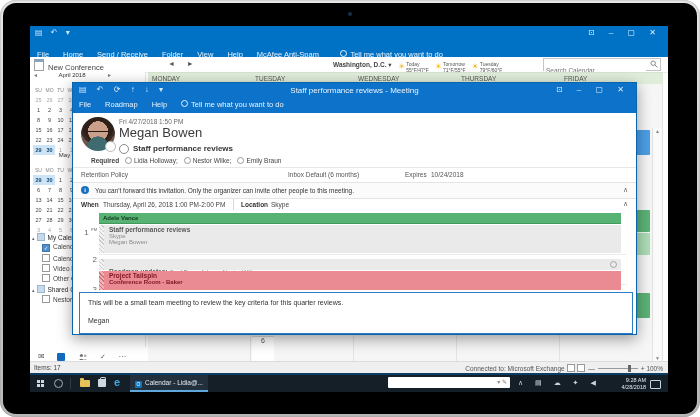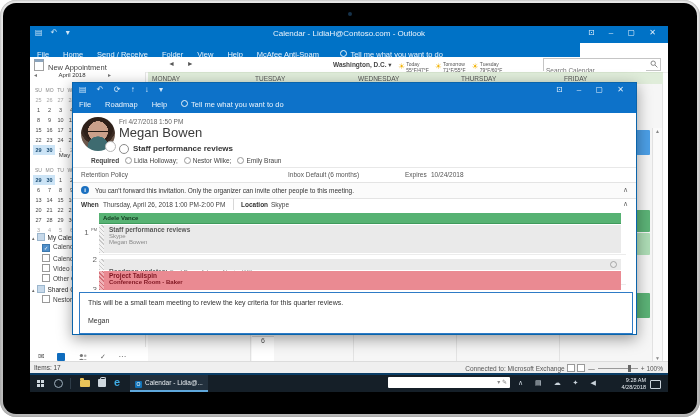--- a/index.html
+++ b/index.html
@@ -9,21 +9,21 @@
   .device{position:absolute;left:0;top:0;width:700px;height:417px;border-radius:16px;
     background:linear-gradient(180deg,#e8e8e8,#b9b9b9);box-shadow:inset 0 0 2px #888;}
   .bezel{position:absolute;left:3px;top:3px;right:3px;bottom:3px;border-radius:13px;background:#000;}
   .camera{position:absolute;left:348px;top:12px;width:4px;height:4px;border-radius:50%;background:#16324a;}
   .screen{position:absolute;left:30px;top:26px;width:638px;height:366px;background:#fff;overflow:hidden;}
   
   .o-titlebar{position:absolute;left:0;top:0;width:638px;height:17px;background:#0072C6;color:#fff;}
   .o-title{position:absolute;left:0;right:0;top:3px;text-align:center;font-size:8px;color:#eaf3fb;}
   .qat{position:absolute;left:5px;top:2px;font-size:8px;color:#cfe6f7;letter-spacing:3px;}
   .winctl{position:absolute;right:6px;top:2px;font-size:8px;color:#dfeefb;letter-spacing:6px;}
-  .o-ribbon{position:absolute;left:0;top:17px;width:550px;height:14px;background:#0072C6;color:#fff;}
+  .o-ribbon{position:absolute;left:0;top:17px;width:638px;height:14px;background:#0072C6;color:#fff;}
   .rtab{display:inline-block;font-size:7.5px;color:#eaf3fb;margin:2px 7px 0 7px;}
   .tellme{display:inline-block;font-size:7.5px;color:#eaf3fb;margin:2px 6px 0 10px;}
   .bulb{display:inline-block;width:5px;height:5px;border:1px solid #eaf3fb;border-radius:50%;margin-right:3px;}
   .o-toolbar{position:absolute;left:0;top:31px;width:638px;height:15px;background:#fff;border-bottom:1px solid #eee;}
   .newappt{position:absolute;left:4px;top:2px;font-size:7.5px;color:#444;}
   .cal-glyph{display:inline-block;width:8px;height:8px;border:1px solid #a0a0a0;border-top:3px solid #8aa4bd;vertical-align:-1px;margin-right:4px;background:#fff;}
   .navarrows{position:absolute;left:138px;top:3px;font-size:7px;color:#555;letter-spacing:5px;}
   .daterange{position:absolute;left:170px;top:0px;font-size:12px;color:#333;}
   .citysel{position:absolute;left:303px;top:4px;font-size:6.5px;color:#444;font-weight:bold;}
   .weather{position:absolute;left:368px;top:1px;height:14px;}
@@ -148,31 +148,30 @@
 <body>
 
 <div class="device">
   <div class="bezel"></div>
   <div class="camera"></div>
 
   <div class="screen">
 
     <div class="o-titlebar">
       <span class="qat">▤ ↶ ▾</span>
-      <span class="o-title">Calendar - LidiaH@Contoso.com - Outlook</span>
       <span class="winctl">⊡ – ▢ ✕</span>
     </div>
 
     <div class="o-ribbon">
       <span id="ribbon-tabs"><span class="rtab">File</span><span class="rtab">Home</span><span class="rtab">Send / Receive</span><span class="rtab">Folder</span><span class="rtab">View</span><span class="rtab">Help</span><span class="rtab">McAfee Anti-Spam</span></span>
       <span class="tellme"><span class="bulb"></span><span>Tell me what you want to do</span></span>
     </div>
 
     <div class="o-toolbar">
-      <span class="newappt"><span class="cal-glyph"></span><span>New Appointment</span></span>
+      <span class="newappt"><span class="cal-glyph"></span><span>New Conference</span></span>
       <span class="navarrows">◄ ►</span>
       <span class="citysel"><span>Washington, D.C.</span> ▾</span>
       <span class="weather" id="weather-strip"><span class="witem"><span class="sun">☀</span><span class="wtxt"><div>Today</div><div>55°F/47°F</div></span></span><span class="witem"><span class="sun">☀</span><span class="wtxt"><div>Tomorrow</div><div>71°F/55°F</div></span></span><span class="witem"><span class="sun">☀</span><span class="wtxt"><div>Tuesday</div><div>79°F/60°F</div></span></span></span>
       <span class="searchbox">
         <input placeholder="Search Calendar" style="">
         <svg class="mag" width="8" height="8" viewBox="0 0 8 8">
             <circle cx="3.2" cy="3.2" r="2.2" fill="none" stroke="#888" stroke-width="1"></circle>
             <line x1="5" y1="5" x2="7.4" y2="7.4" stroke="#888" stroke-width="1"></line>
           </svg>
       </span>
@@ -277,20 +276,21 @@
       <span class="tb-app"><span class="tb-appico">O</span><span>Calendar - Lidia@...</span></span>
       <span class="tb-input">▾ ✎</span>
       <span class="tb-icons">∧ ▤ ☁ ✦ ◀</span>
       <span class="tb-clock"><span>9:28 AM</span><br><span>4/28/2018</span></span>
       <span class="tb-note"></span>
     </div>
 
     <div class="mwin">
       <div class="m-band">
         <span class="m-qat">▤ ↶ ⟳ ↑ ↓ ▾</span>
+        <span class="m-title">Staff performance reviews - Meeting</span>
         <span class="m-ctl">⊡ – ▢ ✕</span>
         <span class="m-tabs" id="meeting-tabs">
         <span class="m-tab">File</span><span class="m-tab">Roadmap</span><span class="m-tab">Help</span><span class="m-tab"><span class="bulb"></span><span>Tell me what you want to do</span></span></span>
       </div>
 
       <div class="avatar">
           <div class="glasses"></div>
         </div>
       <div class="presence"></div>
       <div class="m-sent">Fri 4/27/2018 1:50 PM</div>

